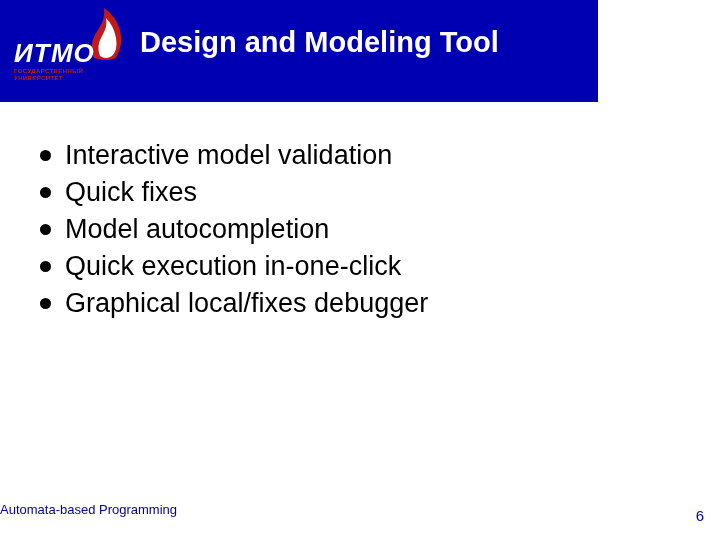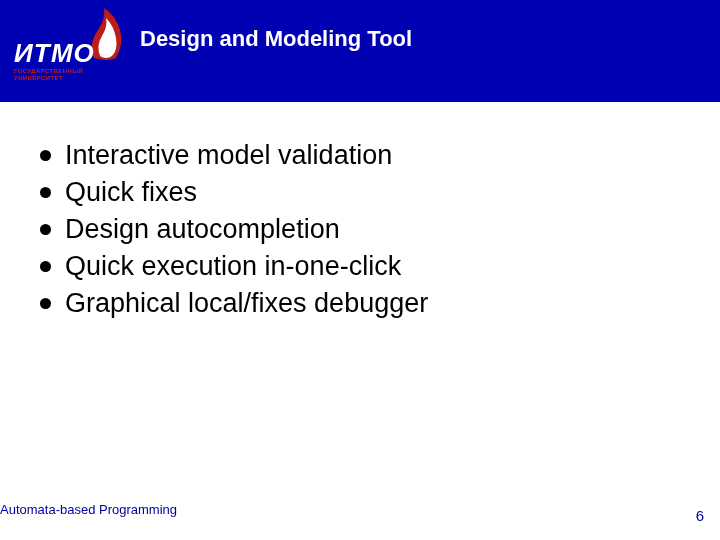--- a/index.html
+++ b/index.html
@@ -1,23 +1,23 @@
 <!DOCTYPE html>
 <html><head>
   <meta charset="utf-8">
   <style>
     * { margin: 0; padding: 0; box-sizing: border-box; }
     html, body { width: 720px; height: 540px; overflow: hidden; font-family: Arial, Helvetica, sans-serif; background: #fff; }
     .slide { width: 720px; height: 540px; position: relative; background: #fff; }
-    .header { width: 720px; height: 102px; background: #0000b3; position: relative; }
+    .header { width: 598px; height: 102px; background: #0000b3; position: relative; }
     .logo { position: absolute; left: 14px; top: 6px; width: 116px; height: 88px; }
     .logo-shape { position: absolute; left: 72px; top: 0; width: 42px; height: 56px; }
     .logo-text-main { position: absolute; left: 0; top: 32px; color: #fff; font-weight: 900; font-size: 26px; letter-spacing: 1px; font-style: italic; }
     .logo-text-sub { position: absolute; left: 0; top: 62px; color: #c01b1b; font-size: 6px; font-weight: bold; letter-spacing: 0.4px; line-height: 1.1; }
-    .title { position: absolute; left: 140px; top: 26px; color: #fff; font-size: 22px; font-weight: bold; white-space: nowrap; }
+    .title { position: absolute; left: 140px; top: 26px; color: #fff; font-size: 29px; font-weight: bold; white-space: nowrap; }
     .body { padding: 38px 40px 0 40px; }
     .bullet-list { list-style: none; }
     .bullet-item { display: flex; align-items: center; margin-bottom: 6px; }
     .bullet-dot { width: 11px; height: 11px; background: #000; border-radius: 50%; flex-shrink: 0; margin-right: 14px; }
     .bullet-text { font-size: 27px; color: #000; }
     .footer { position: absolute; bottom: 22px; left: 0; width: 720px; }
     .footer-text { font-size: 13px; color: #00009c; }
     .page-num { position: absolute; right: 16px; bottom: 16px; font-size: 15px; color: #00009c; }
   </style>
 </head>
@@ -45,21 +45,21 @@
       <li class="bullet-item">
         <span class="bullet-dot"></span>
         <span class="bullet-text">Interactive model validation</span>
       </li>
       <li class="bullet-item">
         <span class="bullet-dot"></span>
         <span class="bullet-text">Quick fixes</span>
       </li>
       <li class="bullet-item">
         <span class="bullet-dot"></span>
-        <span class="bullet-text">Design autocompletion</span>
+        <span class="bullet-text">Model autocompletion</span>
       </li>
       <li class="bullet-item">
         <span class="bullet-dot"></span>
         <span class="bullet-text">Quick execution in-one-click</span>
       </li>
       <li class="bullet-item">
         <span class="bullet-dot"></span>
         <span class="bullet-text">Graphical local/fixes debugger</span>
       </li>
     </ul>

